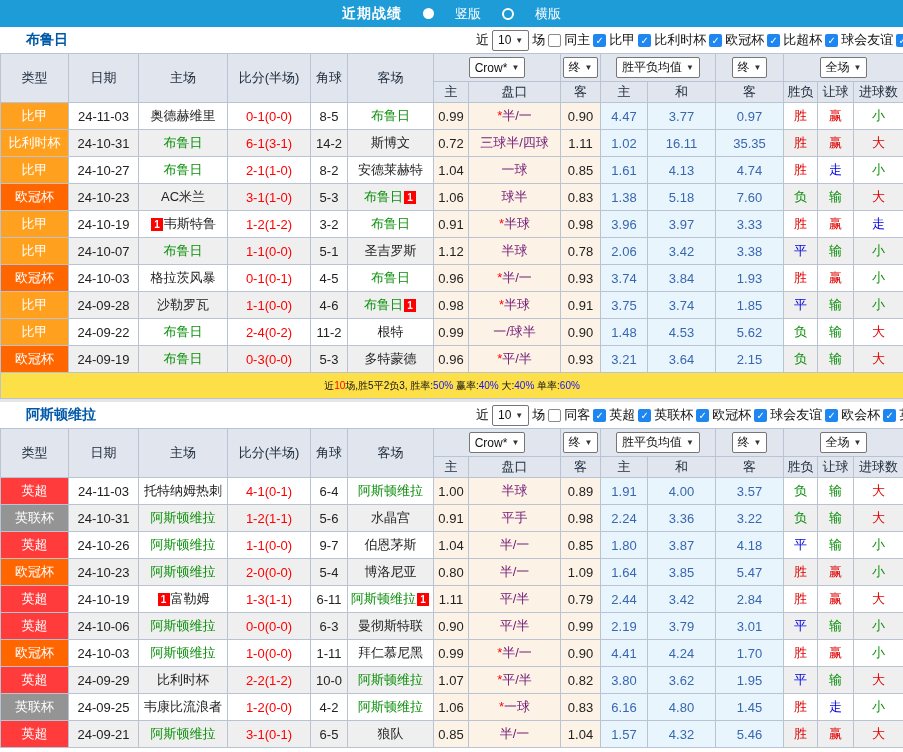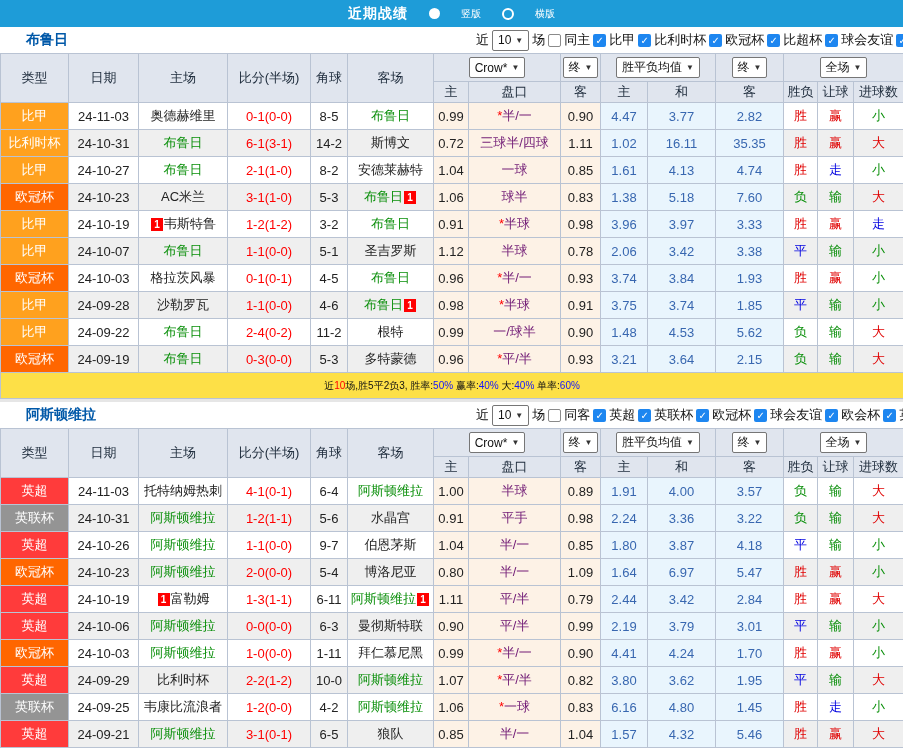--- a/index.html
+++ b/index.html
@@ -3,21 +3,21 @@
 <meta charset="utf-8">
 <style>
   html,body{margin:0;padding:0;background:#fff;}
   body{width:903px;font-family:"Liberation Sans","DejaVu Sans",sans-serif;font-size:13px;color:#222;}
 
   
   .topbar{height:27px;background:#1e9cd8;display:flex;align-items:center;justify-content:center;gap:21px;}
   .topbar .title{color:#fff;font-weight:bold;font-size:14px;letter-spacing:1px;}
   .radio-solid{width:11px;height:11px;border-radius:50%;background:#fff;display:inline-block;}
   .radio-ring{width:8px;height:8px;border-radius:50%;border:2px solid #fff;display:inline-block;}
-  .radio-label{color:#fff;font-size:10px;}
+  .radio-label{color:#fff;font-size:13px;}
 
   
   .section + .section{border-top:3px solid #e6e6e6;}
   .secbar{position:relative;height:26px;display:flex;align-items:center;background:#fff;}
   .team-title{margin-left:26px;color:#0058a8;font-weight:bold;font-size:14px;text-decoration:none;cursor:pointer;}
   .filterbar{position:absolute;left:476px;top:0;height:100%;display:flex;align-items:center;gap:3px;white-space:nowrap;font-size:13px;color:#111;}
   .cb{width:13px;height:13px;border-radius:2px;display:inline-flex;align-items:center;justify-content:center;box-sizing:border-box;cursor:pointer;}
   .cb.on{background:#1d86f0;color:#fff;font-size:10px;font-weight:bold;}
   .cb.off{background:#fff;border:1px solid #8a8a8a;}
   .dd{display:inline-flex;align-items:center;justify-content:center;gap:4px;background:#fff;border:1px solid #767676;border-radius:2px;height:19px;padding:0 5px;font-size:12px;color:#111;cursor:pointer;}
@@ -150,21 +150,21 @@
             <td class="date">24-11-03</td>
             <td class="team"><span>奥德赫维里</span></td>
             <td class="score">0-1(0-0)</td>
             <td class="corner">8-5</td>
             <td class="team"><span class="tm-green">布鲁日</span></td>
             <td class="peach">0.99</td>
             <td class="peach"><span class="star">*</span><span class="hcap">半/一</span></td>
             <td class="peach">0.90</td>
             <td class="blueish"><span class="wdl">4.47</span></td>
             <td class="blueish"><span class="wdl">3.77</span></td>
-            <td class="blueish"><span class="wdl">2.82</span></td>
+            <td class="blueish"><span class="wdl">0.97</span></td>
             <td class="res-red">胜</td>
             <td class="res-red">赢</td>
             <td class="res-green">小</td>
           </tr>
           <tr class="alt">
             <td class="lg" style="background: rgb(255, 161, 30);">比利时杯</td>
             <td class="date">24-10-31</td>
             <td class="team"><span class="tm-green">布鲁日</span></td>
             <td class="score">6-1(3-1)</td>
             <td class="corner">14-2</td>
@@ -464,21 +464,21 @@
             <td class="lg" style="background: rgb(255, 102, 0);">欧冠杯</td>
             <td class="date">24-10-23</td>
             <td class="team"><span class="tm-green">阿斯顿维拉</span></td>
             <td class="score">2-0(0-0)</td>
             <td class="corner">5-4</td>
             <td class="team"><span>博洛尼亚</span></td>
             <td class="peach">0.80</td>
             <td class="peach"><span class="hcap">半/一</span></td>
             <td class="peach">1.09</td>
             <td class="blueish"><span class="wdl">1.64</span></td>
-            <td class="blueish"><span class="wdl">6.97</span></td>
+            <td class="blueish"><span class="wdl">3.85</span></td>
             <td class="blueish"><span class="wdl">5.47</span></td>
             <td class="res-red">胜</td>
             <td class="res-red">赢</td>
             <td class="res-green">小</td>
           </tr>
           <tr>
             <td class="lg" style="background: rgb(255, 59, 59);">英超</td>
             <td class="date">24-10-19</td>
             <td class="team"><span class="badge">1</span><span>富勒姆</span></td>
             <td class="score">1-3(1-1)</td>

